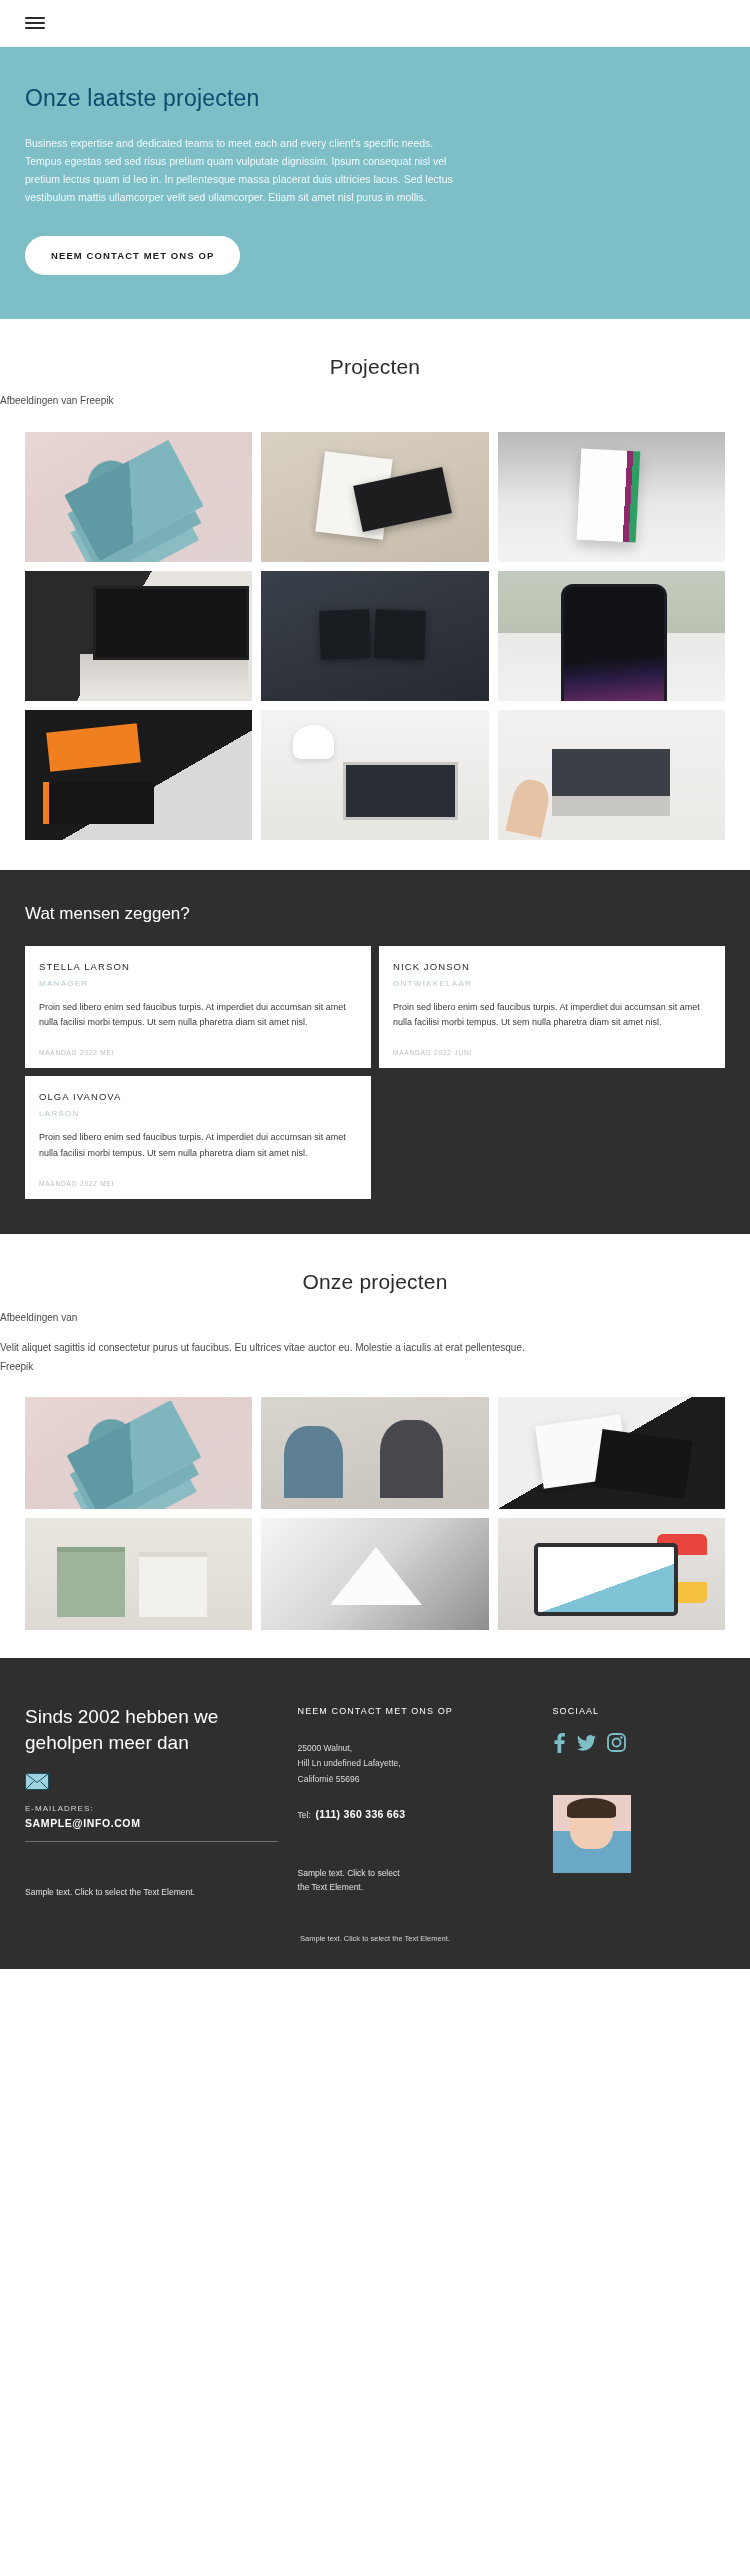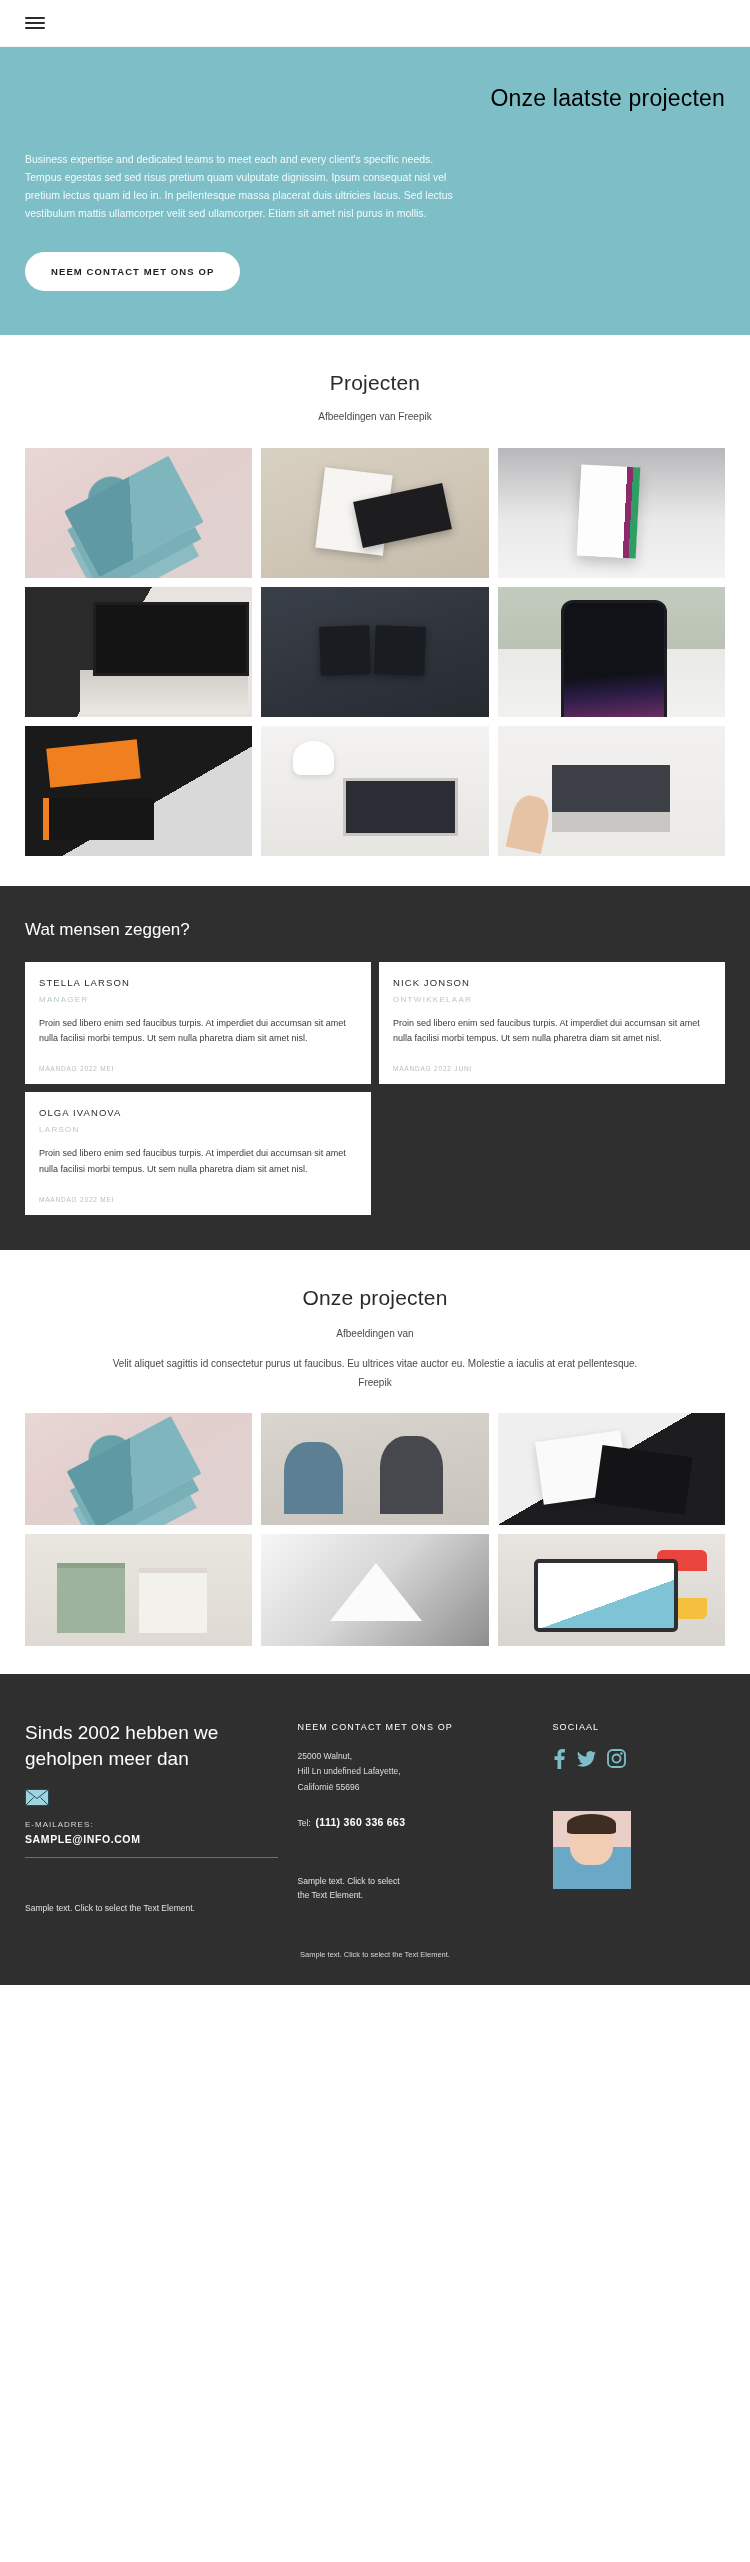--- a/index.html
+++ b/index.html
@@ -33,23 +33,22 @@
   
   .hero {
     background: #7ebec7;
     padding: 38px 25px 44px 25px;
     color: #ffffff;
   }
   .hero h1 {
     font-size: 23px;
     font-weight: 400;
     letter-spacing: .2px;
-    margin-bottom: 38px;
-    color: #000000;
-    text-align: right;
+    margin-bottom: 22px;
+    color: #0c4a6e;
   }
   .hero p {
     font-size: 10.5px;
     line-height: 1.72;
     color: #f2fbfc;
     max-width: 430px;
     font-weight: 400;
   }
   .hero-btn {
     margin-top: 30px;
@@ -69,21 +68,20 @@
   
   .section-white { background: #ffffff; padding: 36px 0 0 0; }
   .sec-title {
     text-align: center;
     font-size: 21px;
     font-weight: 400;
     color: #2b2b2b;
     letter-spacing: .2px;
   }
   .sec-sub {
-    text-align: center;
     font-size: 10px;
     color: #4a4a4a;
     margin-top: 14px;
     line-height: 1.65;
   }
 
   
   .grid {
     display: grid;
     grid-template-columns: repeat(3, 1fr);
@@ -322,21 +320,21 @@
   .f-col-title {
     font-size: 9px;
     letter-spacing: 1.1px;
     color: #ffffff;
     line-height: 1.6;
   }
   .f-addr {
     font-size: 8.5px;
     color: #dedede;
     line-height: 1.85;
-    margin-top: 14px;
+    margin-top: 22px;
   }
   .f-tel {
     font-size: 8.5px;
     color: #e6e6e6;
     margin-top: 20px;
   }
   .f-tel b { font-size: 10.5px; color: #ffffff; letter-spacing: .3px; }
   .f-sample2 {
     font-size: 8.5px;
     color: #e2e2e2;

